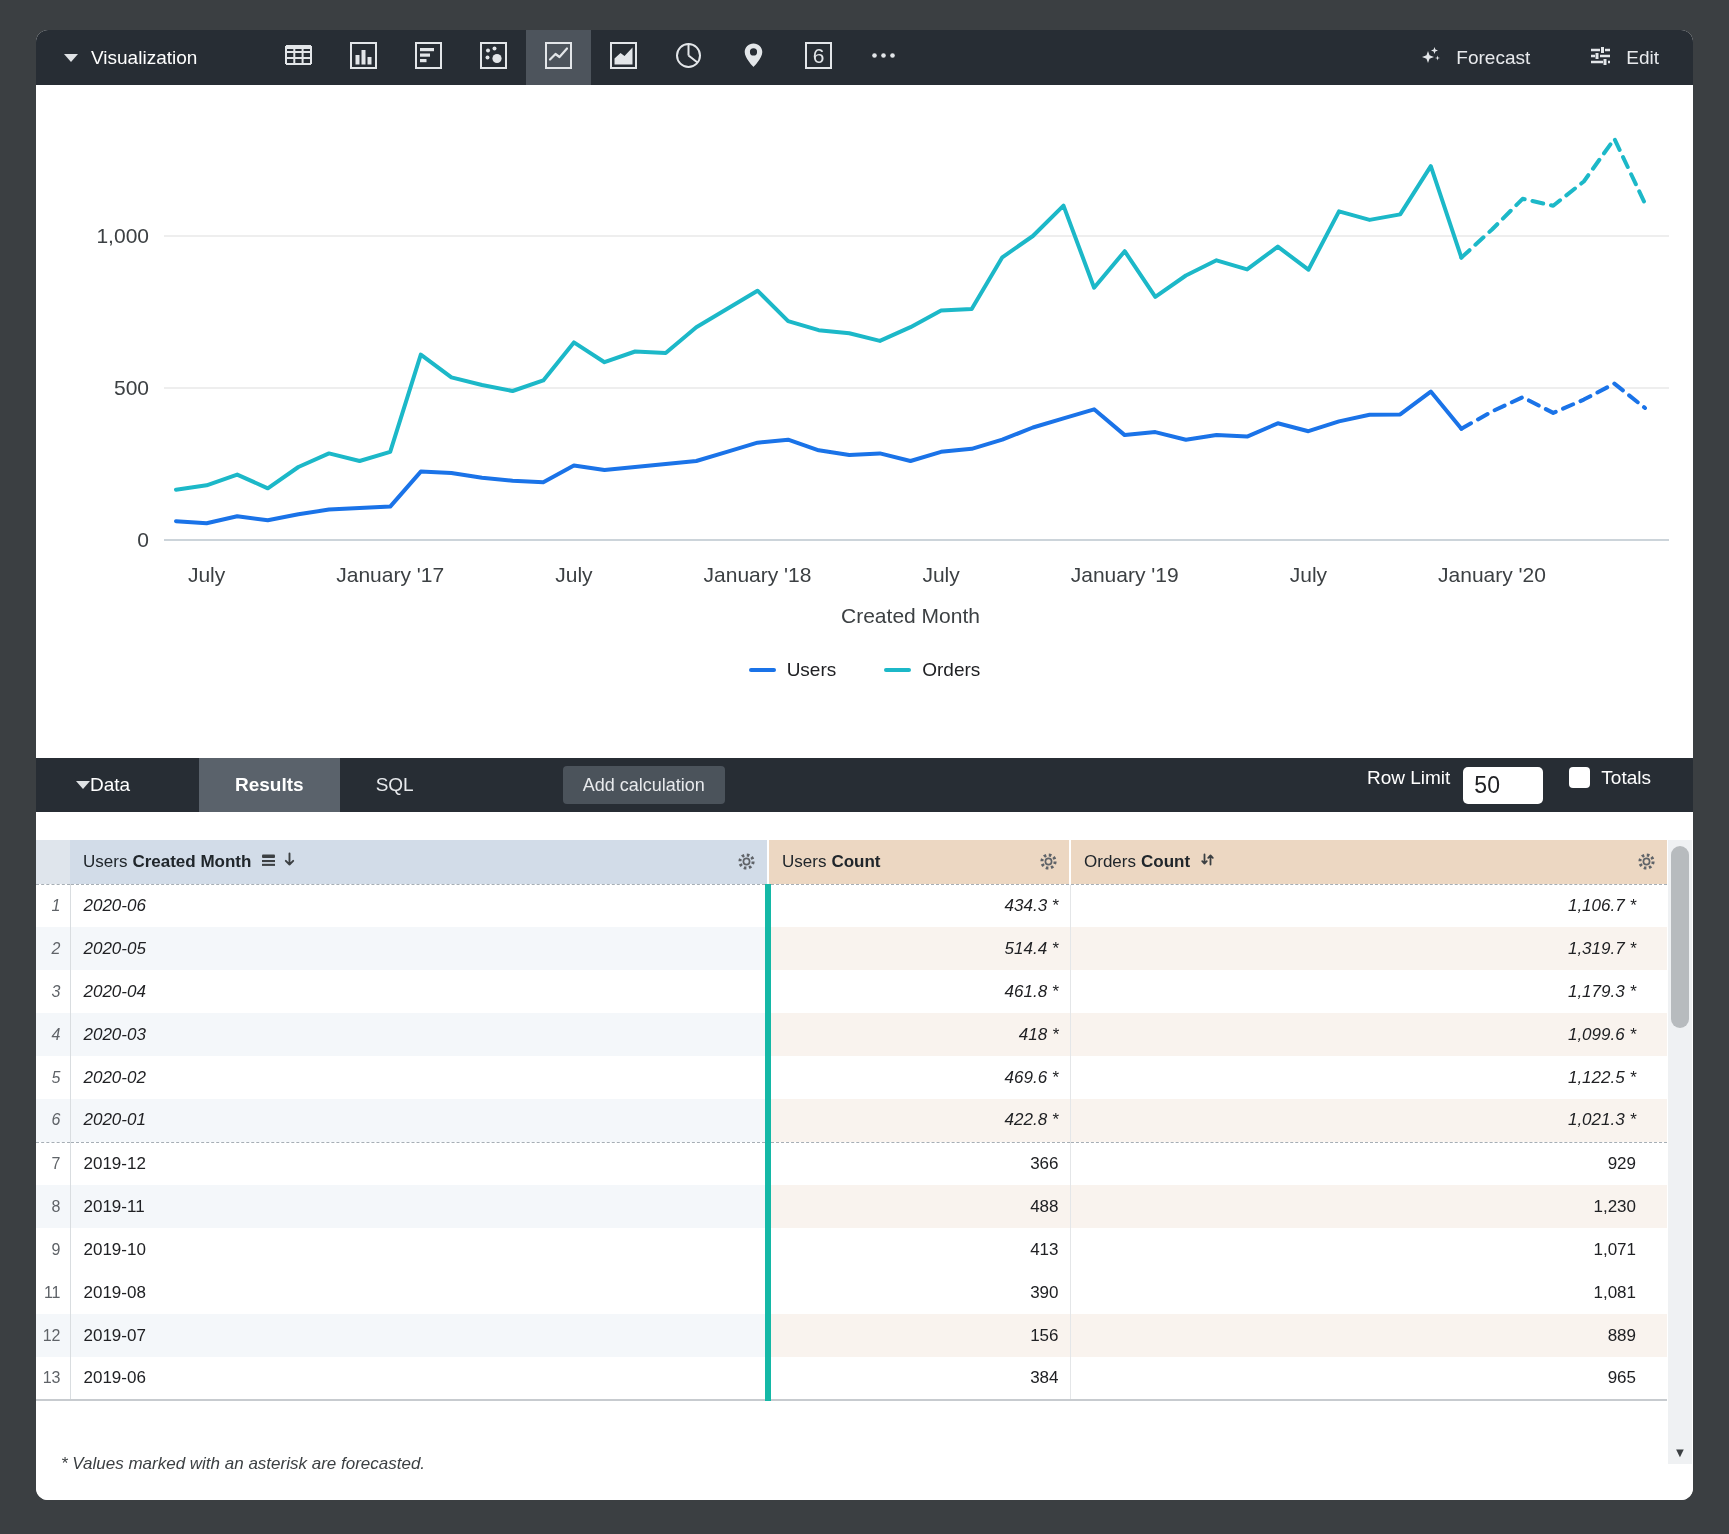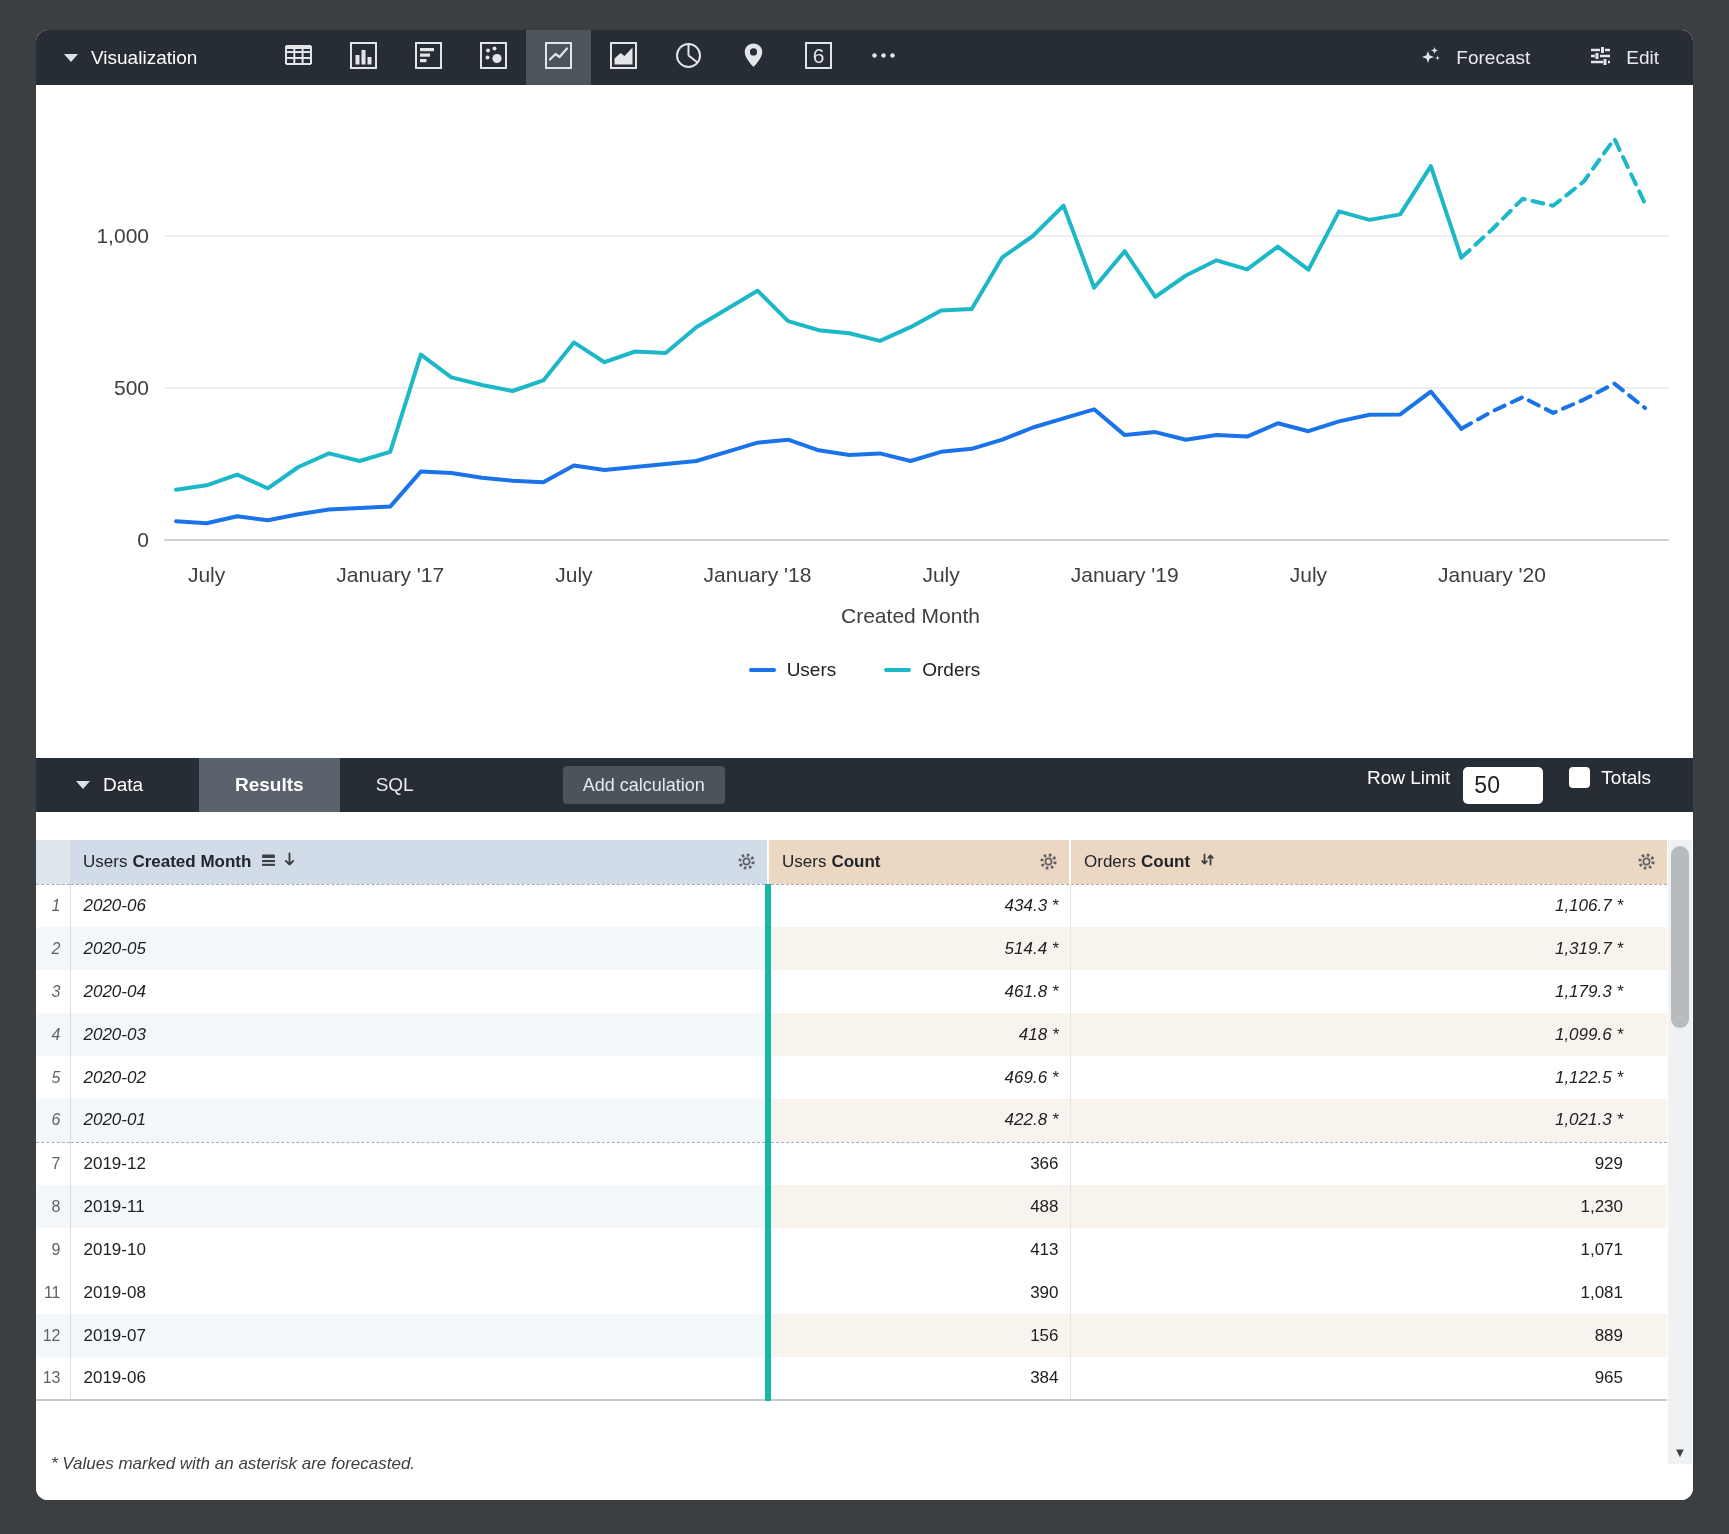--- a/index.html
+++ b/index.html
@@ -17,21 +17,21 @@
 .tb-btn{display:flex;align-items:center;gap:13px;background:none;border:none;color:#e8eaed;font-size:19px;font-family:inherit;cursor:pointer}
 
 .chart-area{height:673px;background:#fff}
 #chartSvg{display:block}
 #chartSvg text{font-family:"Liberation Sans",sans-serif}
 .legend{display:flex;justify-content:center;gap:48px;margin-top:14px}
 .legend-item{display:flex;align-items:center;gap:11px;font-size:19px;color:#202124}
 .legend-swatch{width:27px;height:4px;border-radius:2px}
 
 .databar{height:54px;background:#272d34;display:flex;align-items:center;color:#fff}
-.db-title{display:flex;align-items:center;gap:13px;font-size:19px;padding-left:40px;width:163px;cursor:pointer}
+.db-title{display:flex;align-items:center;font-size:19px;padding-left:40px;width:163px;cursor:pointer}
 .db-tab{height:54px;display:flex;align-items:center;justify-content:center;padding:0 36px;font-size:19px;color:#e8eaed;cursor:pointer}
 .db-tab.active{background:#5a626b;color:#fff;font-weight:bold}
 .add-calc{margin-left:113px;background:#4b535b;border:none;border-radius:4px;color:#e8eaed;font-size:18px;height:38px;padding:0 20px;font-family:inherit;cursor:pointer}
 .db-right{margin-left:auto;display:flex;font-size:19px;padding-right:42px}
 .row-limit-label{margin-right:13px}
 .row-limit-input{width:80px;height:37px;border:none;border-radius:5px;font-size:23px;padding:0 11px;color:#202124;font-family:inherit}
 .totals-box{width:21px;height:21px;background:#fff;border-radius:4px;margin-left:26px;margin-right:11px;cursor:pointer}
 
 .table-section{position:relative;height:688px;background:#fff}
 table{border-collapse:collapse;position:absolute;top:28px;left:0;width:1631px;table-layout:fixed;font-size:17px;color:#202124}
@@ -41,28 +41,28 @@
 .h-icons{display:flex;align-items:center;gap:4px;margin-left:9px}
 .gear{margin-left:auto;display:flex;align-items:center;cursor:pointer}
 th.corner{background:#dfe5ec}
 th.h-dim{background:#d2dce8}
 th.h-meas{background:#ecd7c2;border-left:2px solid #fff}
 td{height:43px}
 td.rn{color:#5f6368;text-align:right;padding-right:9px;font-size:16px;border-right:1px solid #d9dde0}
 td.dim{padding-left:13px;border-right:6px solid #14b8a6}
 td.num{text-align:right}
 td.users{padding-right:11px;border-right:1px solid #e4e6e8}
-td.orders{padding-right:44px}
+td.orders{padding-right:31px}
 tr.alt td.rn,tr.alt td.dim{background:#f4f7fa}
 tr.alt td.num{background:#f9f3ee}
 tr.forecast td{font-style:italic}
 tr.fc-first td{border-top:1px dashed #a6aeb5}
 tr.fc-last td{border-bottom:1px dashed #a6aeb5}
 tr.last td{border-bottom:2px solid #c7cbcf}
-.footnote{position:absolute;top:642px;left:15px;font-style:italic;font-size:17px;color:#3c4043}
+.footnote{position:absolute;top:642px;left:25px;font-style:italic;font-size:17px;color:#3c4043}
 
 .vscroll{position:absolute;top:28px;right:1px;width:24px;height:624px;background:#eff1f3}
 .vthumb{position:absolute;top:6px;left:3px;width:18px;height:182px;background:#b7bbbe;border-radius:9px}
 .varrow{position:absolute;bottom:4px;left:0;width:24px;text-align:center;font-size:13px;color:#3c4043;cursor:pointer}
 </style>
 </head>
 <body>
 
 <div class="window">
 

